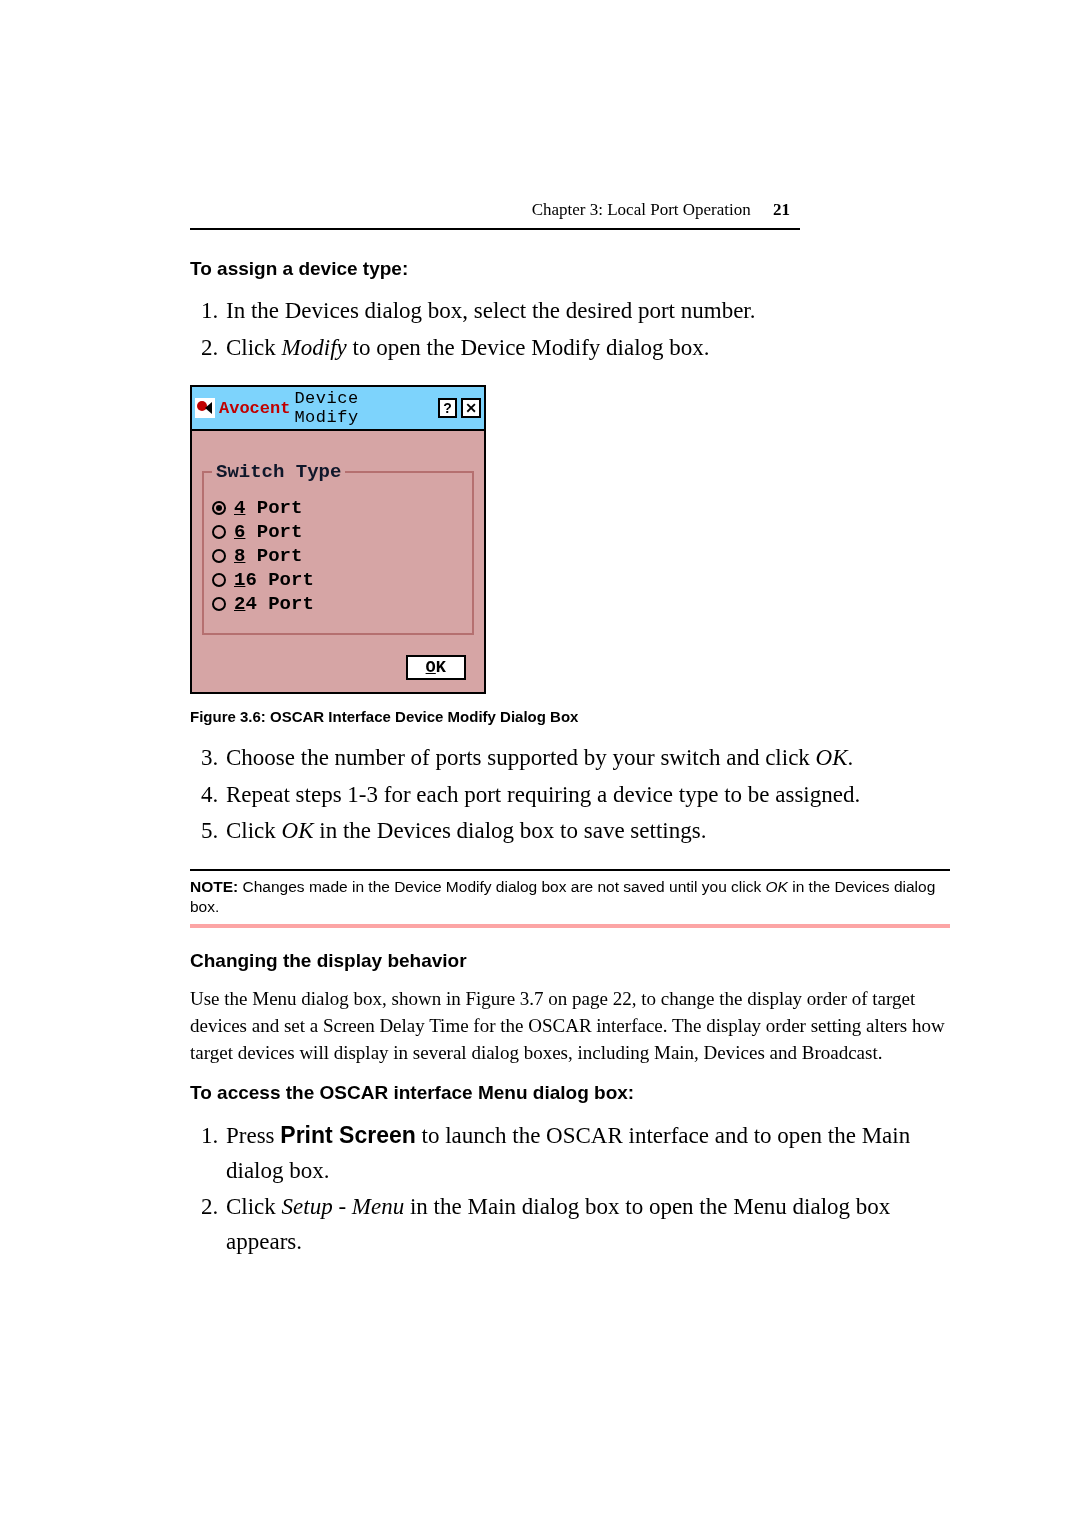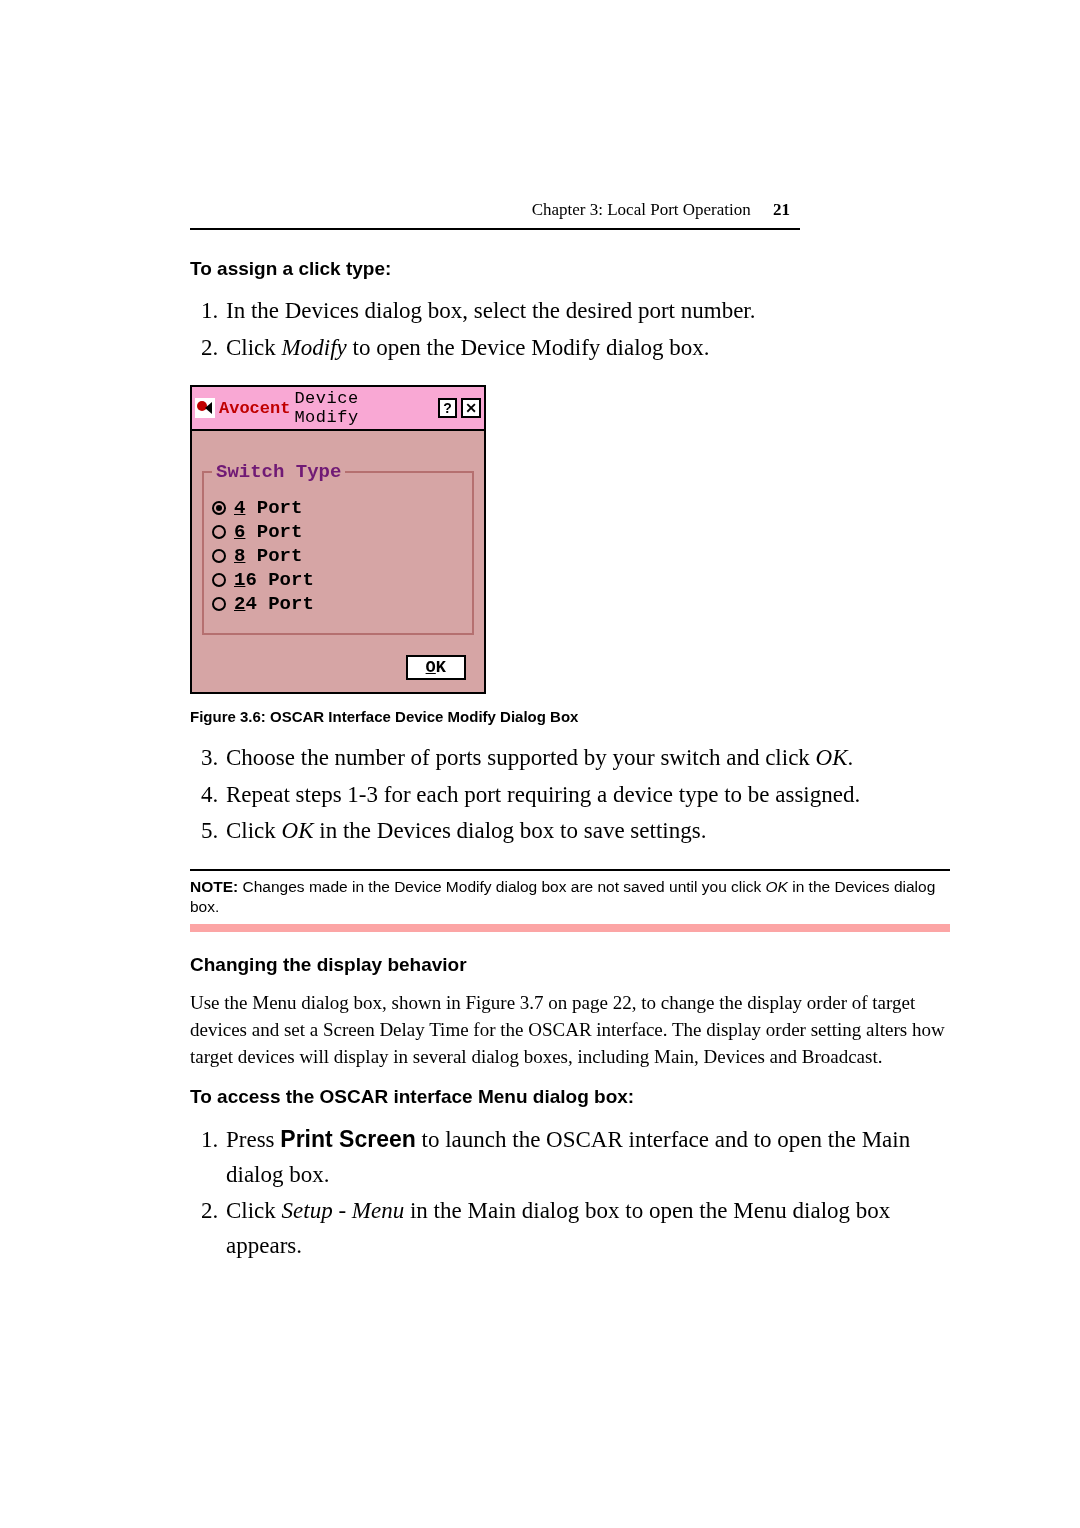--- a/index.html
+++ b/index.html
@@ -43,21 +43,21 @@
     margin: 4px 0 14px 0;
     width: 296px;
   }
   .dialog-window {
     border: 2px solid #000;
     background: #d6a5a5;
   }
   .title-bar {
     display: flex;
     align-items: center;
-    background: #f9a8d4;
+    background: #7dd3fc;
     border-bottom: 2px solid #000;
     padding: 2px 3px;
     gap: 4px;
   }
   .logo-icon {
     width: 20px; height: 20px;
     flex-shrink: 0;
   }
   .brand {
     font-family: "Courier New", monospace;
@@ -90,21 +90,21 @@
   fieldset.switchtype {
     border: 2px solid #b57070;
     padding: 12px 8px 16px 8px;
     margin: 0 0 20px 0;
   }
   fieldset.switchtype legend {
     padding: 0 4px;
     font-family: "Courier New", monospace;
     font-weight: bold;
     font-size: 19px;
-    color: #701a75;
+    color: #0f172a;
   }
   .radio-row {
     display: flex;
     align-items: center;
     gap: 8px;
     margin: 2px 0;
   }
   .radio-dot {
     width: 14px; height: 14px;
     border: 2px solid #000;
@@ -139,21 +139,21 @@
 
   .fig-caption {
     font-family: Arial, Helvetica, sans-serif;
     font-weight: bold;
     font-size: 15px;
     margin: 10px 0 16px 0;
   }
 
   .note-box {
     border-top: 2px solid #000;
-    border-bottom: 8px solid #fca5a5;
+    border-bottom: 4px solid #fca5a5;
     padding: 6px 0;
     font-family: Arial, Helvetica, sans-serif;
     font-size: 15.5px;
     line-height: 1.35;
     margin: 10px 0 22px 0;
   }
   .note-box .note-label { font-weight: bold; }
   .note-box .ok-i { font-style: italic; }
 
   .body-para {
@@ -167,21 +167,21 @@
 
 <div class="page">
   <div class="header">
     <span>Chapter 3: Local Port Operation</span>
     <span class="pagenum">21</span>
   </div>
   <hr class="hr-top">
 
   <div class="content">
 
-    <div class="h4">To assign a click type:</div>
+    <div class="h4">To assign a device type:</div>
 
     <ol class="steps">
       <li>
         <span>In the Devices dialog box, select the desired port number.</span>
       </li>
       <li>
         <span>Click </span><span class="italic">Modify</span><span> to open the Device Modify dialog box.</span>
       </li>
     </ol>
 

